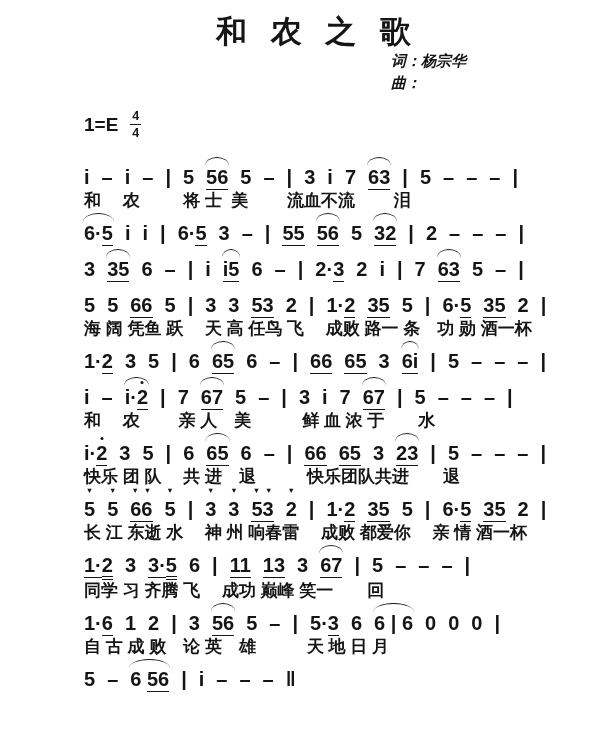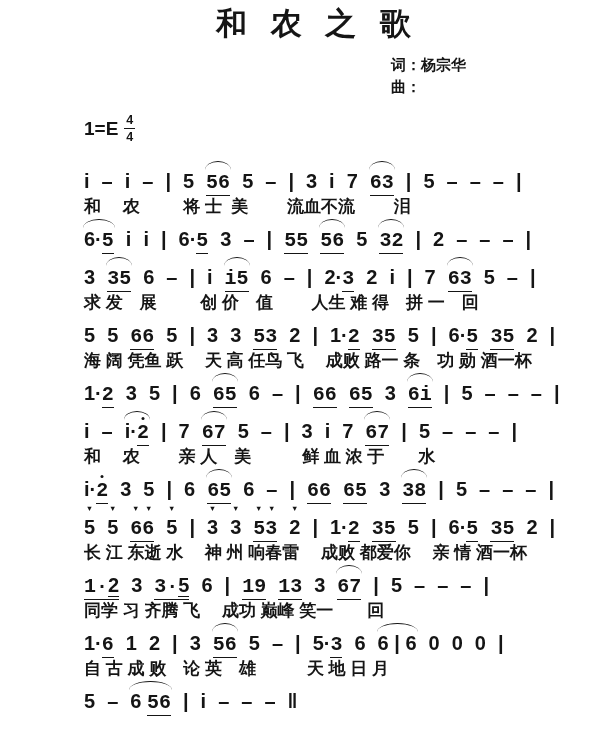--- a/index.html
+++ b/index.html
@@ -4,42 +4,42 @@
 <style>
   html,body{margin:0;padding:0;}
   body{
     width:600px;height:750px;overflow:hidden;background:#ffffff;color:#151515;
     font-family:"Liberation Sans","DejaVu Sans",sans-serif;
     -webkit-font-smoothing:antialiased;
   }
   .page{padding:6px 28px 0 84px;}
   .title{
     text-align:center;font-size:31px;font-weight:bold;letter-spacing:1px;
-    word-spacing:13px;margin:0 0 0 -28px;line-height:1.15;
+    word-spacing:13px;margin:8px 0 0 -28px;line-height:1.15;
   }
   .credits{
-    width:-moz-fit-content;width:fit-content;margin:12px 106px 0 auto;
-    font-size:15px;font-weight:bold;line-height:22px;text-align:left;
+    width:-moz-fit-content;width:fit-content;margin:0 106px 0 auto;
+    font-size:15px;font-weight:bold;line-height:22px;text-align:left;font-style:italic;
   }
   .keysig{
     margin:16px 0 0 0;font-size:19px;font-weight:bold;
-    display:flex;align-items:center;gap:6px;height:30px;
+    display:flex;align-items:center;gap:12px;height:30px;
   }
   .meter{display:inline-flex;flex-direction:column;font-size:12.5px;line-height:1;text-align:center;font-weight:bold;}
   .meter .m-top{border-bottom:1.6px solid #151515;padding:0 2px 1.5px;}
   .meter .m-bot{padding-top:1.5px;}
   .sheet{margin-top:16px;}
   .system{margin-bottom:2px;}
   .notes{
     display:flex;align-items:baseline;gap:12px;
     padding-top:11px;font-size:20px;line-height:20px;font-weight:600;
   }
   .tok{position:relative;line-height:1;white-space:pre;}
   .seg{display:inline-block;line-height:1;padding-bottom:2px;}
-  .seg.u1{border-bottom:1.7px solid #151515;font-family:Liberation Mono, monospace;}
+  .seg.u1{border-bottom:1.7px solid #151515;}
   .seg.u2{border-bottom:4px double #151515;padding-bottom:1px;}
   .seg.hi{position:relative;}
   .seg.hi::after{
     content:"";position:absolute;top:-6px;left:50%;transform:translateX(-50%);
     width:3px;height:3px;border-radius:50%;background:#151515;
   }
   .slur-arc{
     position:absolute;top:-10px;left:-1px;right:-1px;height:8px;
     border-top:1.8px solid #151515;
     border-radius:50% 50% 0 0 / 100% 100% 0 0;
@@ -133,21 +133,20 @@
           <span class="tok"><span class="seg">2·</span><span class="seg u1">3</span></span>
           <span class="tok"><span class="seg">2</span></span>
           <span class="tok"><span class="seg">i</span></span>
           <span class="tok"><span class="seg">|</span></span>
           <span class="tok"><span class="seg">7</span></span>
           <span class="tok"><span class="slur-arc"></span><span class="seg u1">63</span></span>
           <span class="tok"><span class="seg">5</span></span>
           <span class="tok"><span class="seg">–</span></span>
           <span class="tok"><span class="seg">|</span></span>
         </div>
-        <div class="lyrics">求 发　展　　  创 价　值　　 人生 难 得　拼 一　回</div>
       </div>
       <div class="system">
         <div class="notes">
           <span class="tok"><span class="seg">5</span></span>
           <span class="tok"><span class="seg">5</span></span>
           <span class="tok"><span class="seg u1">66</span></span>
           <span class="tok"><span class="seg">5</span></span>
           <span class="tok"><span class="seg">|</span></span>
           <span class="tok"><span class="seg">3</span></span>
           <span class="tok"><span class="seg">3</span></span>
@@ -219,28 +218,29 @@
           <span class="tok"><span class="seg">5</span></span>
           <span class="tok"><span class="seg">|</span></span>
           <span class="tok"><span class="seg">6</span></span>
           <span class="tok"><span class="slur-arc"></span><span class="seg u1">65</span></span>
           <span class="tok"><span class="seg">6</span></span>
           <span class="tok"><span class="seg">–</span></span>
           <span class="tok"><span class="seg">|</span></span>
           <span class="tok"><span class="seg u1">66</span></span>
           <span class="tok"><span class="seg u1">65</span></span>
           <span class="tok"><span class="seg">3</span></span>
-          <span class="tok"><span class="slur-arc"></span><span class="seg u1">38</span></span>
-          <span class="tok"><span class="seg">|</span></span>
-          <span class="tok"><span class="seg">5</span></span>
-          <span class="tok"><span class="seg">–</span></span>
-          <span class="tok"><span class="seg">–</span></span>
-          <span class="tok"><span class="seg">–</span></span>
-          <span class="tok"><span class="seg">|</span></span>
-        </div>
+          <span class="tok"><span class="slur-arc"></span><span class="seg u1">23</span></span>
+          <span class="tok"><span class="seg">|</span></span>
+          <span class="tok"><span class="seg">5</span></span>
+          <span class="tok"><span class="seg">–</span></span>
+          <span class="tok"><span class="seg">–</span></span>
+          <span class="tok"><span class="seg">–</span></span>
+          <span class="tok"><span class="seg">|</span></span>
+        </div>
+        <div class="lyrics">快乐 团 队　 共 进　退　　　快乐团队共进　　退</div>
       </div>
       <div class="system">
         <div class="notes">
           <span class="tok"><span class="accents"><span>▼</span></span><span class="seg">5</span></span>
           <span class="tok"><span class="accents"><span>▼</span></span><span class="seg">5</span></span>
           <span class="tok"><span class="accents"><span>▼</span><span>▼</span></span><span class="seg u1">66</span></span>
           <span class="tok"><span class="accents"><span>▼</span></span><span class="seg">5</span></span>
           <span class="tok"><span class="seg">|</span></span>
           <span class="tok"><span class="accents"><span>▼</span></span><span class="seg">3</span></span>
           <span class="tok"><span class="accents"><span>▼</span></span><span class="seg">3</span></span>
@@ -258,21 +258,21 @@
         </div>
         <div class="lyrics">长 江 东逝 水　 神 州 响春雷　 成败 都爱你　 亲 情 酒一杯</div>
       </div>
       <div class="system">
         <div class="notes">
           <span class="tok"><span class="seg u1">1·</span><span class="seg u2">2</span></span>
           <span class="tok"><span class="seg">3</span></span>
           <span class="tok"><span class="seg u1">3·</span><span class="seg u2">5</span></span>
           <span class="tok"><span class="seg">6</span></span>
           <span class="tok"><span class="seg">|</span></span>
-          <span class="tok"><span class="seg u1">19</span></span>
+          <span class="tok"><span class="seg u1">11</span></span>
           <span class="tok"><span class="seg u1">13</span></span>
           <span class="tok"><span class="seg">3</span></span>
           <span class="tok"><span class="slur-arc"></span><span class="seg u1">67</span></span>
           <span class="tok"><span class="seg">|</span></span>
           <span class="tok"><span class="seg">5</span></span>
           <span class="tok"><span class="seg">–</span></span>
           <span class="tok"><span class="seg">–</span></span>
           <span class="tok"><span class="seg">–</span></span>
           <span class="tok"><span class="seg">|</span></span>
         </div>

